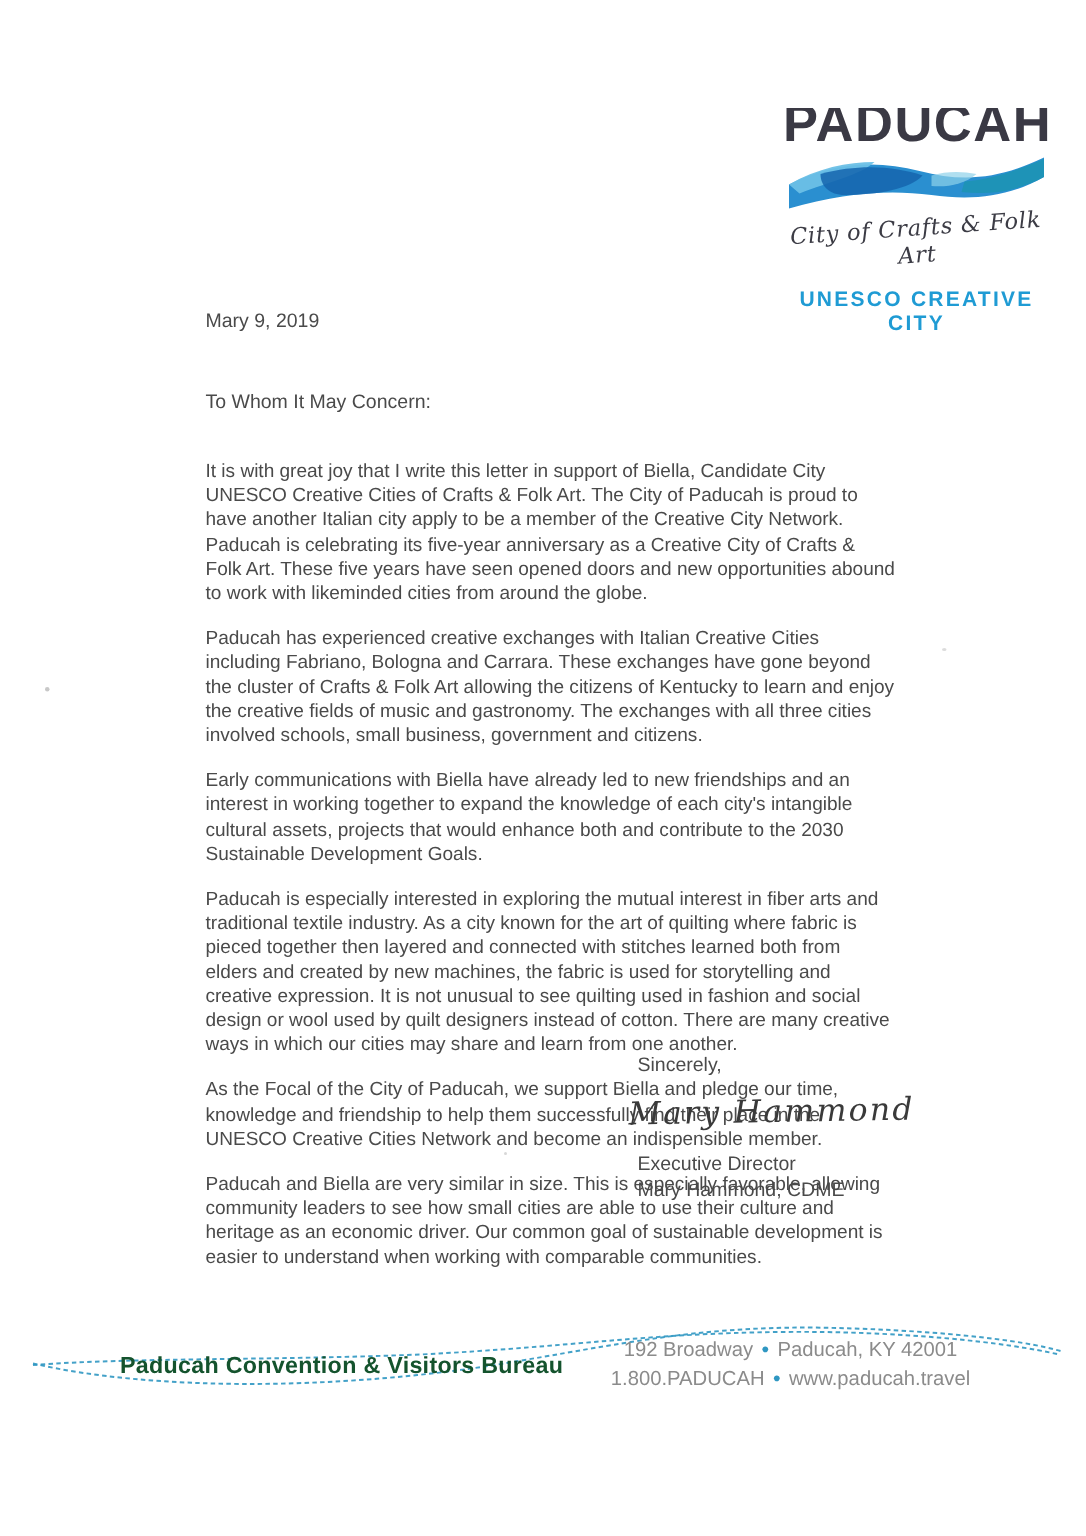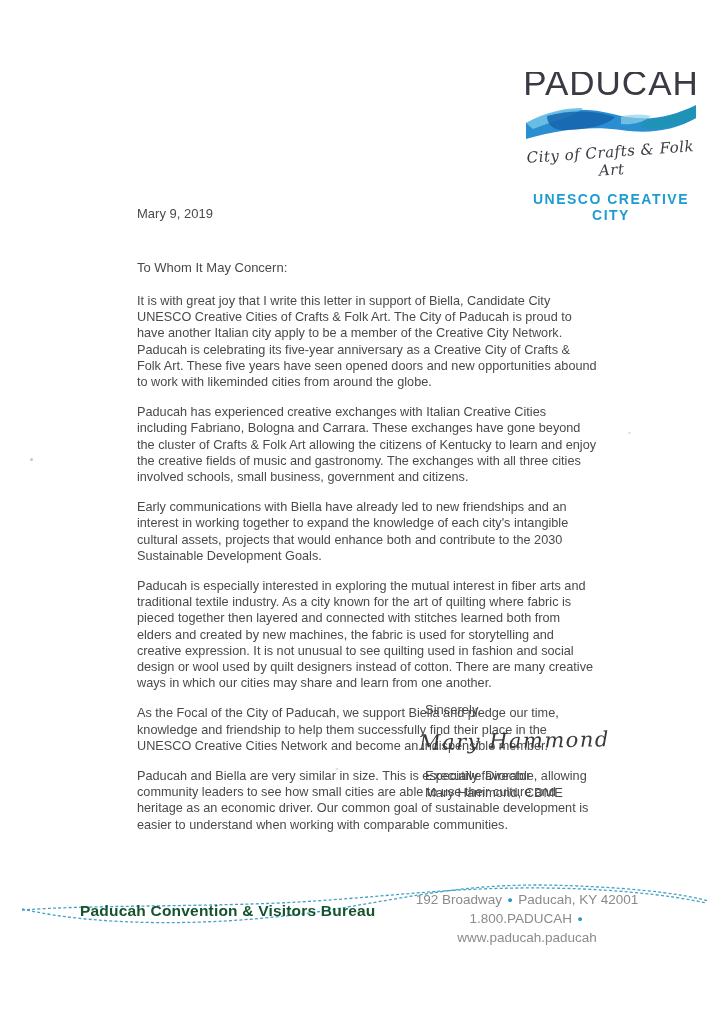--- a/index.html
+++ b/index.html
@@ -13,21 +13,21 @@
     overflow:hidden;
   }
 
   
   .logo-block{
     position:absolute;top:72px;right:24px;width:178px;
     text-align:center;
   }
   .logo-wordmark{
     font-family:"Liberation Sans",sans-serif;
-    font-weight:normal;
+    font-weight:bold;
     font-size:35px;
     letter-spacing:1px;
     color:#3a3944;
     line-height:30px;
     height:29px;
     overflow:hidden;
     display:block;
   }
   .logo-wordmark span{display:block;margin-top:-4px;}
   .logo-wave{display:block;margin:0 auto;margin-top:-2px;}
@@ -47,21 +47,21 @@
     font-size:14px;
     font-weight:bold;
     letter-spacing:1.5px;
     color:#1f9bd4;
   }
 
   
   .date{position:absolute;left:137px;top:206px;font-size:13px;}
   .salutation{position:absolute;left:137px;top:260px;font-size:13px;}
   .letter-body{
-    position:absolute;left:137px;top:293px;width:460px;
+    position:absolute;left:137px;top:306px;width:460px;
     font-size:12.7px;line-height:16.2px;
   }
   .letter-body p{margin:0 0 14px 0;}
 
   .closing-block{position:absolute;left:425px;top:702px;}
   .closing{font-size:13px;}
   .signature-script{
     font-family:"DejaVu Serif","Liberation Serif",serif;
     font-style:italic;
     font-size:21px;
@@ -141,21 +141,21 @@
     <div class="footer-org">Paducah Convention &amp; Visitors Bureau</div>
     <div class="footer-address">
       <div>
         <span>192 Broadway</span>
         <span class="bullet">•</span>
         <span>Paducah, KY 42001</span>
       </div>
       <div>
         <span>1.800.PADUCAH</span>
         <span class="bullet">•</span>
-        <span>www.paducah.paducah</span>
+        <span>www.paducah.travel</span>
       </div>
     </div>
   </div>
 
   <div class="speck" style="left:30px;top:458px;width:3px;height:3px;"></div>
   <div class="speck" style="left:628px;top:432px;width:3px;height:2px;opacity:0.35;"></div>
   <div class="speck" style="left:336px;top:768px;width:2px;height:2px;opacity:0.4;"></div>
 
 </div>
 

